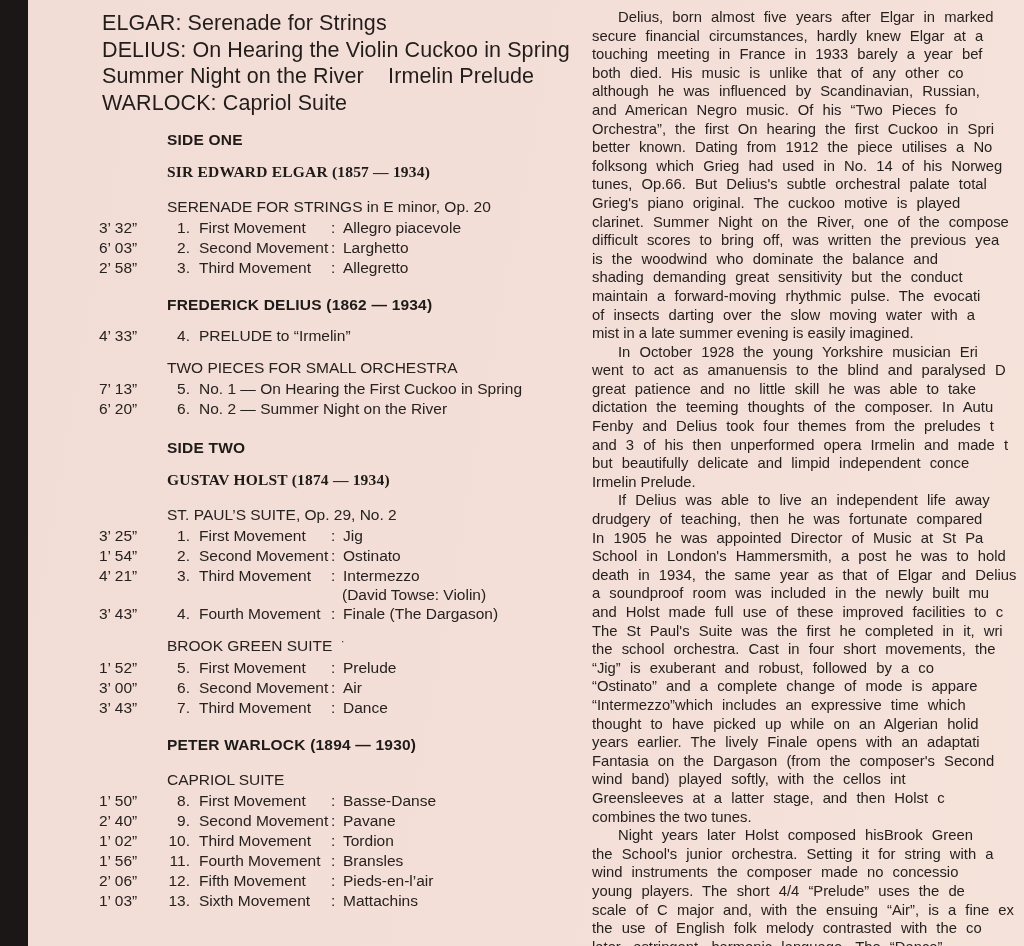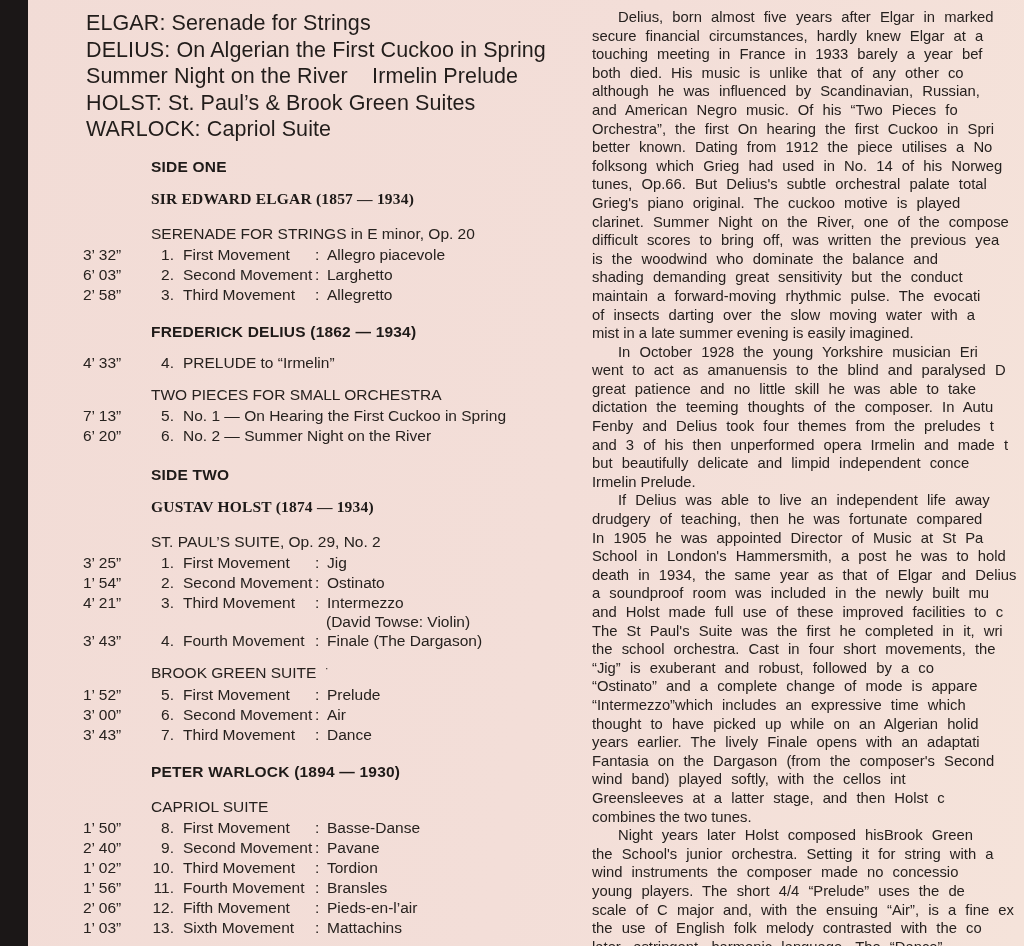--- a/index.html
+++ b/index.html
@@ -12,21 +12,21 @@
   .page{
     position:absolute;inset:0;
     background:linear-gradient(100deg,#f2dcd6 0%,#f3ded8 55%,#f5e3da 100%);
     color:#26211f;
   }
   .spine{
     position:absolute;left:0;top:0;width:28px;height:946px;
     background:#1b1717;
   }
   
-  .left-col{position:absolute;left:16px;top:0;width:564px;}
+  .left-col{position:absolute;left:32px;top:0;width:564px;}
   .hdr{margin:10px 0 0 70px;font-size:21.5px;line-height:26.5px;
        color:#221d1b;letter-spacing:.1px;}
   .hdr-line{white-space:pre;}
   .listing{margin:14px 0 0 67px;font-size:15.5px;line-height:20px;color:#27221f;}
   .listing > :first-child{margin-top:0;}
   .b-side,.b-composer{font-weight:bold;margin:17px 0 0 68px;color:#1e1a18;letter-spacing:.2px;}
   .b-side{margin-top:19px;}
   .b-side + .b-composer{margin-top:12px;font-family:Liberation Serif, serif;}
   .b-work{margin:15px 0 1px 68px;}
   .b-composer + .t-row{margin-top:11px;}
@@ -51,23 +51,22 @@
 </style>
 </head>
 <body>
 
 <div class="page">
   <div class="spine"></div>
 
   <div class="left-col">
     <div class="hdr" id="hdr">
         <div class="hdr-line">ELGAR: Serenade for Strings</div>
-        <div class="hdr-line">DELIUS: On Algerian the First Cuckoo in Spring</div>
+        <div class="hdr-line">DELIUS: On Hearing the Violin Cuckoo in Spring</div>
         <div class="hdr-line">Summer Night on the River    Irmelin Prelude</div>
-        <div class="hdr-line">HOLST: St. Paul’s &amp; Brook Green Suites</div>
         <div class="hdr-line">WARLOCK: Capriol Suite</div>
       </div>
     <div class="listing" id="listing">
         <div class="b-side">SIDE ONE</div>
         <div class="b-composer">SIR EDWARD ELGAR (1857 — 1934)</div>
         <div class="b-work">SERENADE FOR STRINGS in E minor, Op. 20</div>
         <div class="t-row">
           <span class="c-time">3’ 32”</span>
           <span class="c-num">1.</span>
           <span class="c-title fixed">First Movement</span>

